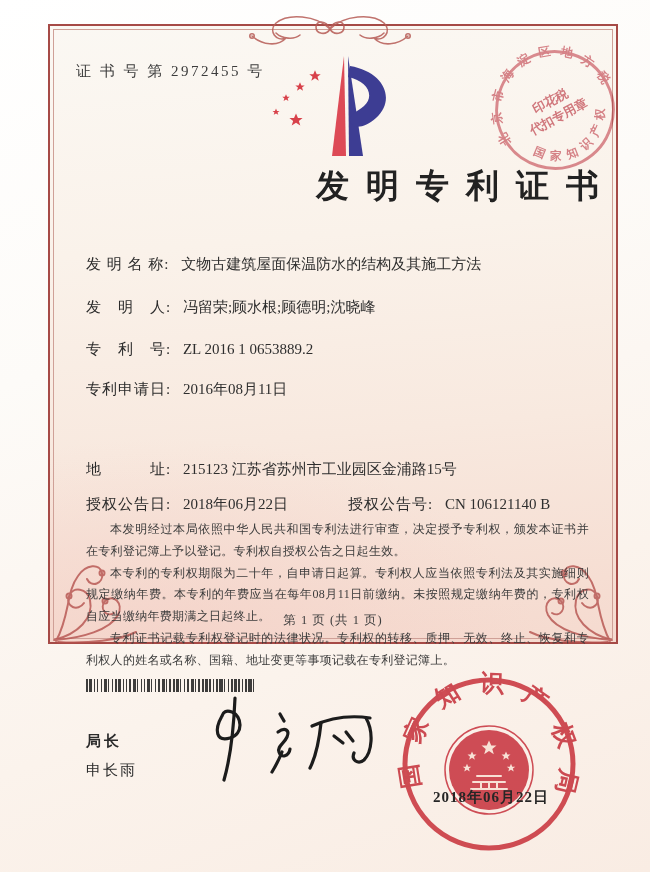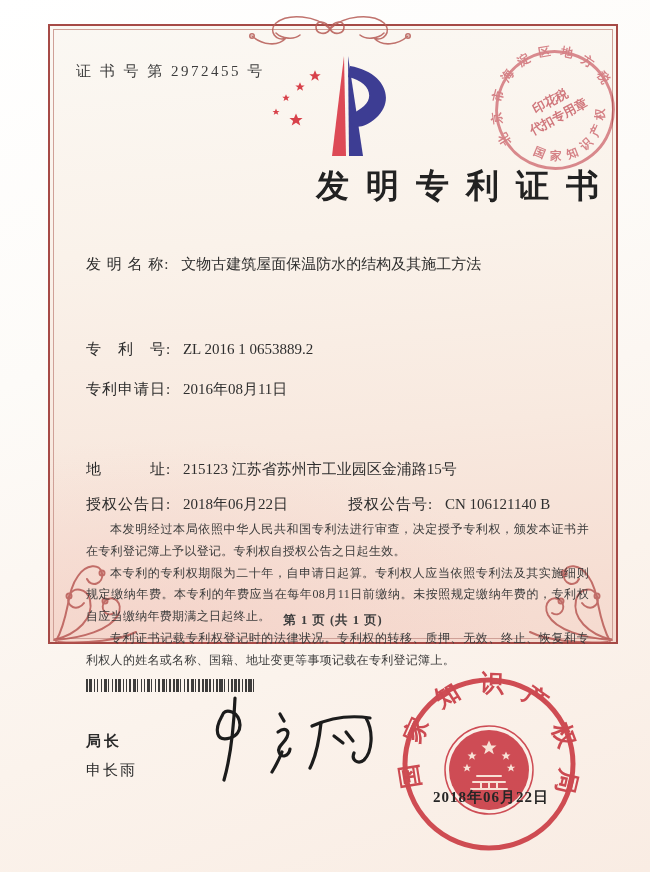--- a/index.html
+++ b/index.html
@@ -33,21 +33,21 @@
       #1c1c1c 0,#1c1c1c 1.5px,transparent 1.5px,transparent 3px,
       #1c1c1c 3px,#1c1c1c 6px,transparent 6px,transparent 7.5px,
       #1c1c1c 7.5px,#1c1c1c 8.5px,transparent 8.5px,transparent 11px,
       #1c1c1c 11px,#1c1c1c 12px,transparent 12px,transparent 14.5px);}
   .director-title{position:absolute;left:36px;top:706px;font-size:15px;font-weight:bold;letter-spacing:3px;color:#2b2b2b;}
   .director-name{position:absolute;left:36px;top:735px;font-size:15px;font-weight:normal;letter-spacing:2px;color:#2b2b2b;}
   .signature{position:absolute;left:138px;top:664px;width:210px;height:100px;}
   .big-seal{position:absolute;left:345px;top:644px;width:188px;height:188px;mix-blend-mode:multiply;opacity:.93;}
   .seal-date{position:absolute;left:352px;top:762px;width:178px;text-align:center;font-size:15px;font-weight:600;
              color:#262626;letter-spacing:1px;white-space:nowrap;}
-  .footer{position:absolute;bottom:13px;left:0;width:100%;text-align:center;font-size:12.5px;color:#3d3d3d;letter-spacing:1px;font-weight:bold;}
+  .footer{position:absolute;bottom:13px;left:0;width:100%;text-align:center;font-size:12.5px;color:#3d3d3d;letter-spacing:1px;}
   .tax-seal{position:absolute;left:437px;top:16px;width:136px;height:136px;transform:rotate(-28deg);opacity:.88;
             mix-blend-mode:multiply;}
   .top-ornament{position:absolute;left:174px;top:-17px;width:212px;height:40px;}
   .corner-fl{position:absolute;left:-2px;bottom:-2px;width:112px;height:124px;}
   .corner-fr{position:absolute;right:-2px;bottom:-2px;width:112px;height:124px;transform:scaleX(-1);}
 </style>
 </head>
 <body>
 
 <div class="paper">
@@ -118,20 +118,24 @@
     <polygon points="89,2 77,102 91,102" fill="#dd4a56"></polygon>
     <polygon points="93,2 94,102 108,102" fill="#3d3d93"></polygon>
     <path d="M95,12 C130,18 141,46 121,64 C110,74 97,76 95,67 C94,60 102,58 109,52 C120,42 113,27 93,23 Z" fill="#3d3d93"></path>
   </svg>
 
   <div class="title">发明专利证书</div>
 
   <div class="frow r1">
     <span class="flabel">发 明 名 称:</span>
     <span class="fvalue">文物古建筑屋面保温防水的结构及其施工方法</span>
+  </div>
+  <div class="frow r2">
+    <span class="flabel">发　明　人:</span>
+    <span class="fvalue">冯留荣;顾水根;顾德明;沈晓峰</span>
   </div>
   <div class="frow r3">
     <span class="flabel">专　利　号:</span>
     <span class="fvalue">ZL 2016 1 0653889.2</span>
   </div>
   <div class="frow r4">
     <span class="flabel">专利申请日:</span>
     <span class="fvalue">2016年08月11日</span>
   </div>
   <div class="frow r6">

